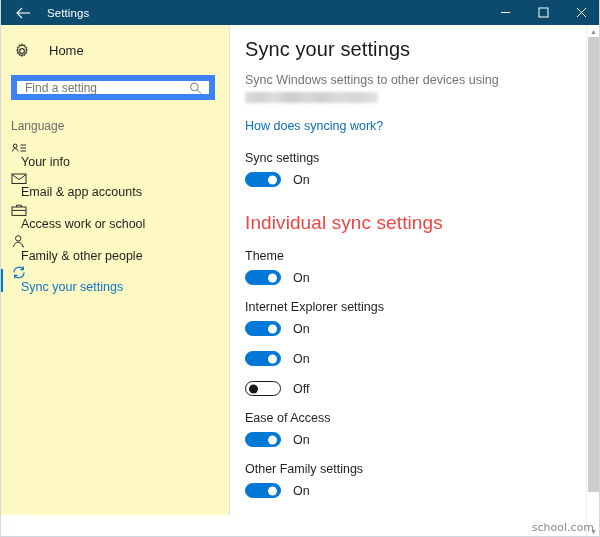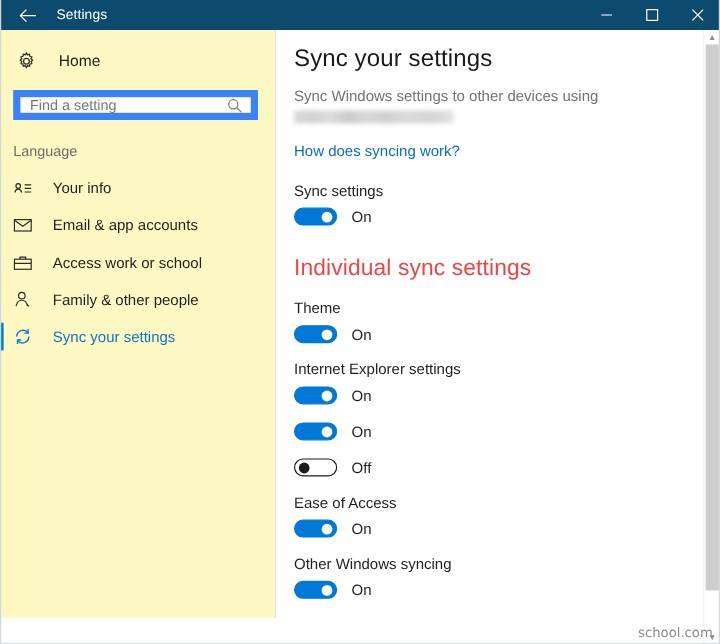--- a/index.html
+++ b/index.html
@@ -131,24 +131,25 @@
     padding-left: 11px;
     margin-top: 19px;
     margin-bottom: 8px;
   }
 
   .nav-list { margin-top: 0; }
 
   .nav-item {
     position: relative;
     display: flex;
-    align-items: center;
+    align-items: flex-start;
     height: 31px;
     padding-left: 11px;
     box-sizing: border-box;
+    flex-direction: column;
   }
   .nav-accent {
     position: absolute;
     left: 0; top: 4px;
     width: 3px;
     height: 23px;
     background: transparent;
   }
   .nav-item.selected .nav-accent { background: #0078d7; }
   .nav-icon {
@@ -516,21 +517,21 @@
         <div class="field-label">Ease of Access</div>
         <div class="toggle-row">
           <span class="switch on">
             <span class="knob"></span>
           </span>
           <span class="toggle-state">On</span>
         </div>
       </div>
 
       <div class="setting-group">
-        <div class="field-label">Other Windows syncing</div>
+        <div class="field-label">Other Family settings</div>
         <div class="toggle-row">
           <span class="switch on">
             <span class="knob"></span>
           </span>
           <span class="toggle-state">On</span>
         </div>
       </div>
 
     </div>
 

